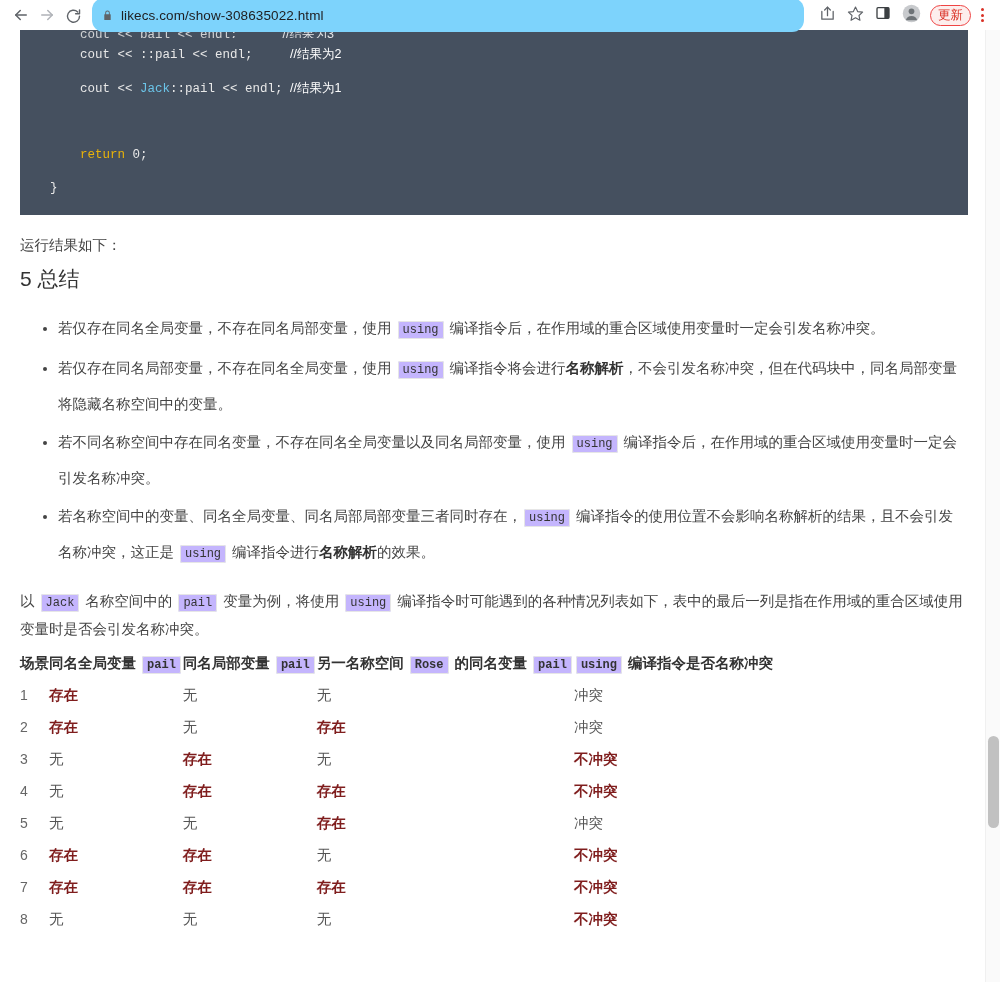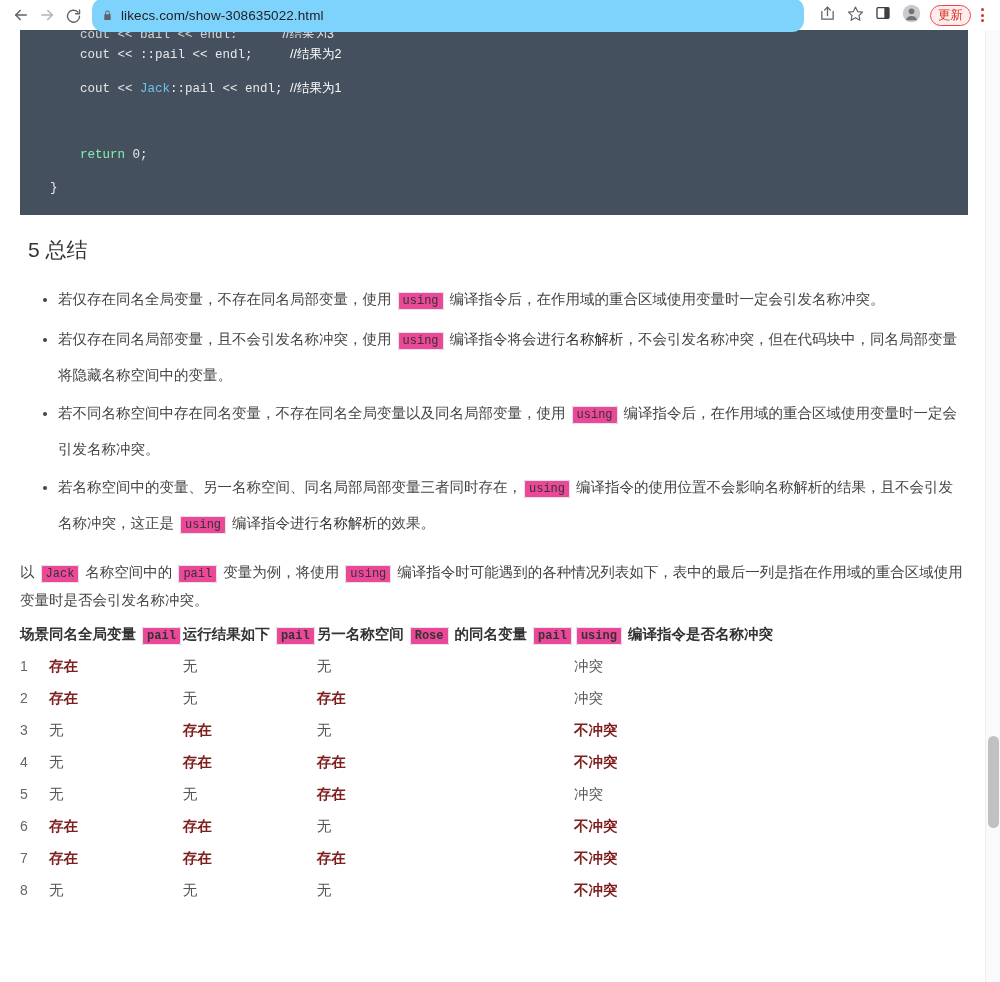--- a/index.html
+++ b/index.html
@@ -113,38 +113,38 @@
     font-family: "Liberation Mono", "DejaVu Sans Mono", monospace;
     font-size: 12.5px;
     line-height: 33px;
     padding: 0 0 30px 0;
     overflow: hidden;
     height: 185px;
     position: relative;
   }
   .code-line { white-space: pre; padding-left: 30px; }
   .code-line.cut { height: 8px; overflow: hidden; line-height: 8px; opacity: 0.85; }
-  .kw-ret { color: #86efac; }
+  .kw-ret { color: #eab308; }
   .ns { color: #6bc4e8; }
   .cmt { color: #ffffff; font-family: "Liberation Sans","DejaVu Sans",sans-serif; }
   .brace { color: #e8e8e8; }
 
   
   .para {
     margin: 0;
     padding: 0 20px;
     font-size: 14.5px;
     line-height: 26px;
     color: #444444;
   }
   #run-result { margin-top: 17px; }
 
   #section-title {
-    margin: 20px 0 0 0;
-    padding: 0 28px;
+    margin: 6px 0 0 0;
+    padding: 0 20px;
     font-size: 21px;
     font-weight: 400;
     color: #333333;
     line-height: 30px;
   }
 
   #conclusion-lead { margin-top: 15px; }
 
   #bullet-list {
     margin: 17px 0 0 0;
@@ -155,29 +155,29 @@
   #bullet-list li {
     font-size: 14.5px;
     line-height: 34px;
     color: #444444;
     margin-bottom: 4px;
     padding-right: 4px;
   }
   code, .inline-code {
     font-family: "Liberation Mono", "DejaVu Sans Mono", monospace;
     font-size: 12px;
-    background: #ec4899;
+    background: #c4b5fd;
     border: 1px solid #e6e6e6;
     border-radius: 2px;
     padding: 1px 4px;
     color: #333;
     margin: 0 2px;
     white-space: nowrap;
   }
-  b, strong { font-weight: 400; color: #333; }
+  b, strong { font-weight: 700; color: #333; }
 
   #example-para { margin-top: 17px; }
 
   
   #result-table {
     margin: 12px 0 0 0;
     padding: 0 20px;
     width: 100%;
   }
   table.tbl {
@@ -300,40 +300,41 @@
 <div id="page">
 
   <div id="scrollbar">
     <div id="scrollbar-thumb"></div>
   </div>
 
   <div id="content">
 
     <pre id="code-block"><div class="code-line cut"><span>    cout &lt;&lt; pail &lt;&lt; endl;      </span><span class="cmt">//结果为3</span></div><div class="code-line"><span>    cout &lt;&lt; ::pail &lt;&lt; endl;     </span><span class="cmt">//结果为2</span></div><div class="code-line"><span>    cout &lt;&lt; </span><span class="ns">Jack</span><span>::pail &lt;&lt; endl; </span><span class="cmt">//结果为1</span></div><div class="code-line"><span> </span></div><div class="code-line"><span>    </span><span class="kw-ret">return</span><span> 0;</span></div><div class="code-line"><span class="brace">}</span></div></pre>
 
+    <p class="para" id="run-result">运行结果如下：</p>
 
     <h2 id="section-title">5 总结</h2>
 
 
     <ul id="bullet-list">
         <li><span>若仅存在同名全局变量，不存在同名局部变量，使用 </span><code class="inline-code">using</code><span> 编译指令后，在作用域的重合区域使用变量时一定会引发名称冲突。</span></li>
-        <li><span>若仅存在同名局部变量，且不会引发名称冲突，使用 </span><code class="inline-code">using</code><span> 编译指令将会进行</span><strong>名称解析</strong><span>，不会引发名称冲突，但在代码块中，同名局部变量将隐藏名称空间中的变量。</span></li>
+        <li><span>若仅存在同名局部变量，不存在同名全局变量，使用 </span><code class="inline-code">using</code><span> 编译指令将会进行</span><strong>名称解析</strong><span>，不会引发名称冲突，但在代码块中，同名局部变量将隐藏名称空间中的变量。</span></li>
         <li><span>若不同名称空间中存在同名变量，不存在同名全局变量以及同名局部变量，使用 </span><code class="inline-code">using</code><span> 编译指令后，在作用域的重合区域使用变量时一定会引发名称冲突。</span></li>
-        <li><span>若名称空间中的变量、另一名称空间、同名局部局部变量三者同时存在，</span><code class="inline-code">using</code><span> 编译指令的使用位置不会影响名称解析的结果，且不会引发名称冲突，这正是 </span><code class="inline-code">using</code><span> 编译指令进行</span><strong>名称解析</strong><span>的效果。</span></li>
+        <li><span>若名称空间中的变量、同名全局变量、同名局部局部变量三者同时存在，</span><code class="inline-code">using</code><span> 编译指令的使用位置不会影响名称解析的结果，且不会引发名称冲突，这正是 </span><code class="inline-code">using</code><span> 编译指令进行</span><strong>名称解析</strong><span>的效果。</span></li>
       </ul>
 
     <p class="para" id="example-para"><span>以 </span><code class="inline-code">Jack</code><span> 名称空间中的 </span><code class="inline-code">pail</code><span> 变量为例，将使用 </span><code class="inline-code">using</code><span> 编译指令时可能遇到的各种情况列表如下，表中的最后一列是指在作用域的重合区域使用变量时是否会引发名称冲突。</span></p>
 
     <div id="result-table">
       <table class="tbl">
         <thead>
           <tr id="thead-row">
               <th class="h-idx"><span>场景</span></th>
               <th class="h-c1"><span>同名全局变量 </span><code class="inline-code">pail</code></th>
-              <th class="h-c2"><span>运行结果如下 </span><code class="inline-code">pail</code></th>
+              <th class="h-c2"><span>同名局部变量 </span><code class="inline-code">pail</code></th>
               <th class="h-c3"><span>另一名称空间 </span><code class="inline-code">Rose</code><span> 的同名变量 </span><code class="inline-code">pail</code></th>
               <th class="h-c4"><code class="inline-code">using</code><span> 编译指令是否名称冲突</span></th>
             </tr>
         </thead>
         <tbody id="tbody-rows">
             <tr>
               <td class="idx">1</td>
               <td class="c1"><span class="val-yes">存在</span></td>
               <td class="c2"><span class="val-no">无</span></td>
               <td class="c3"><span class="val-no">无</span></td>

